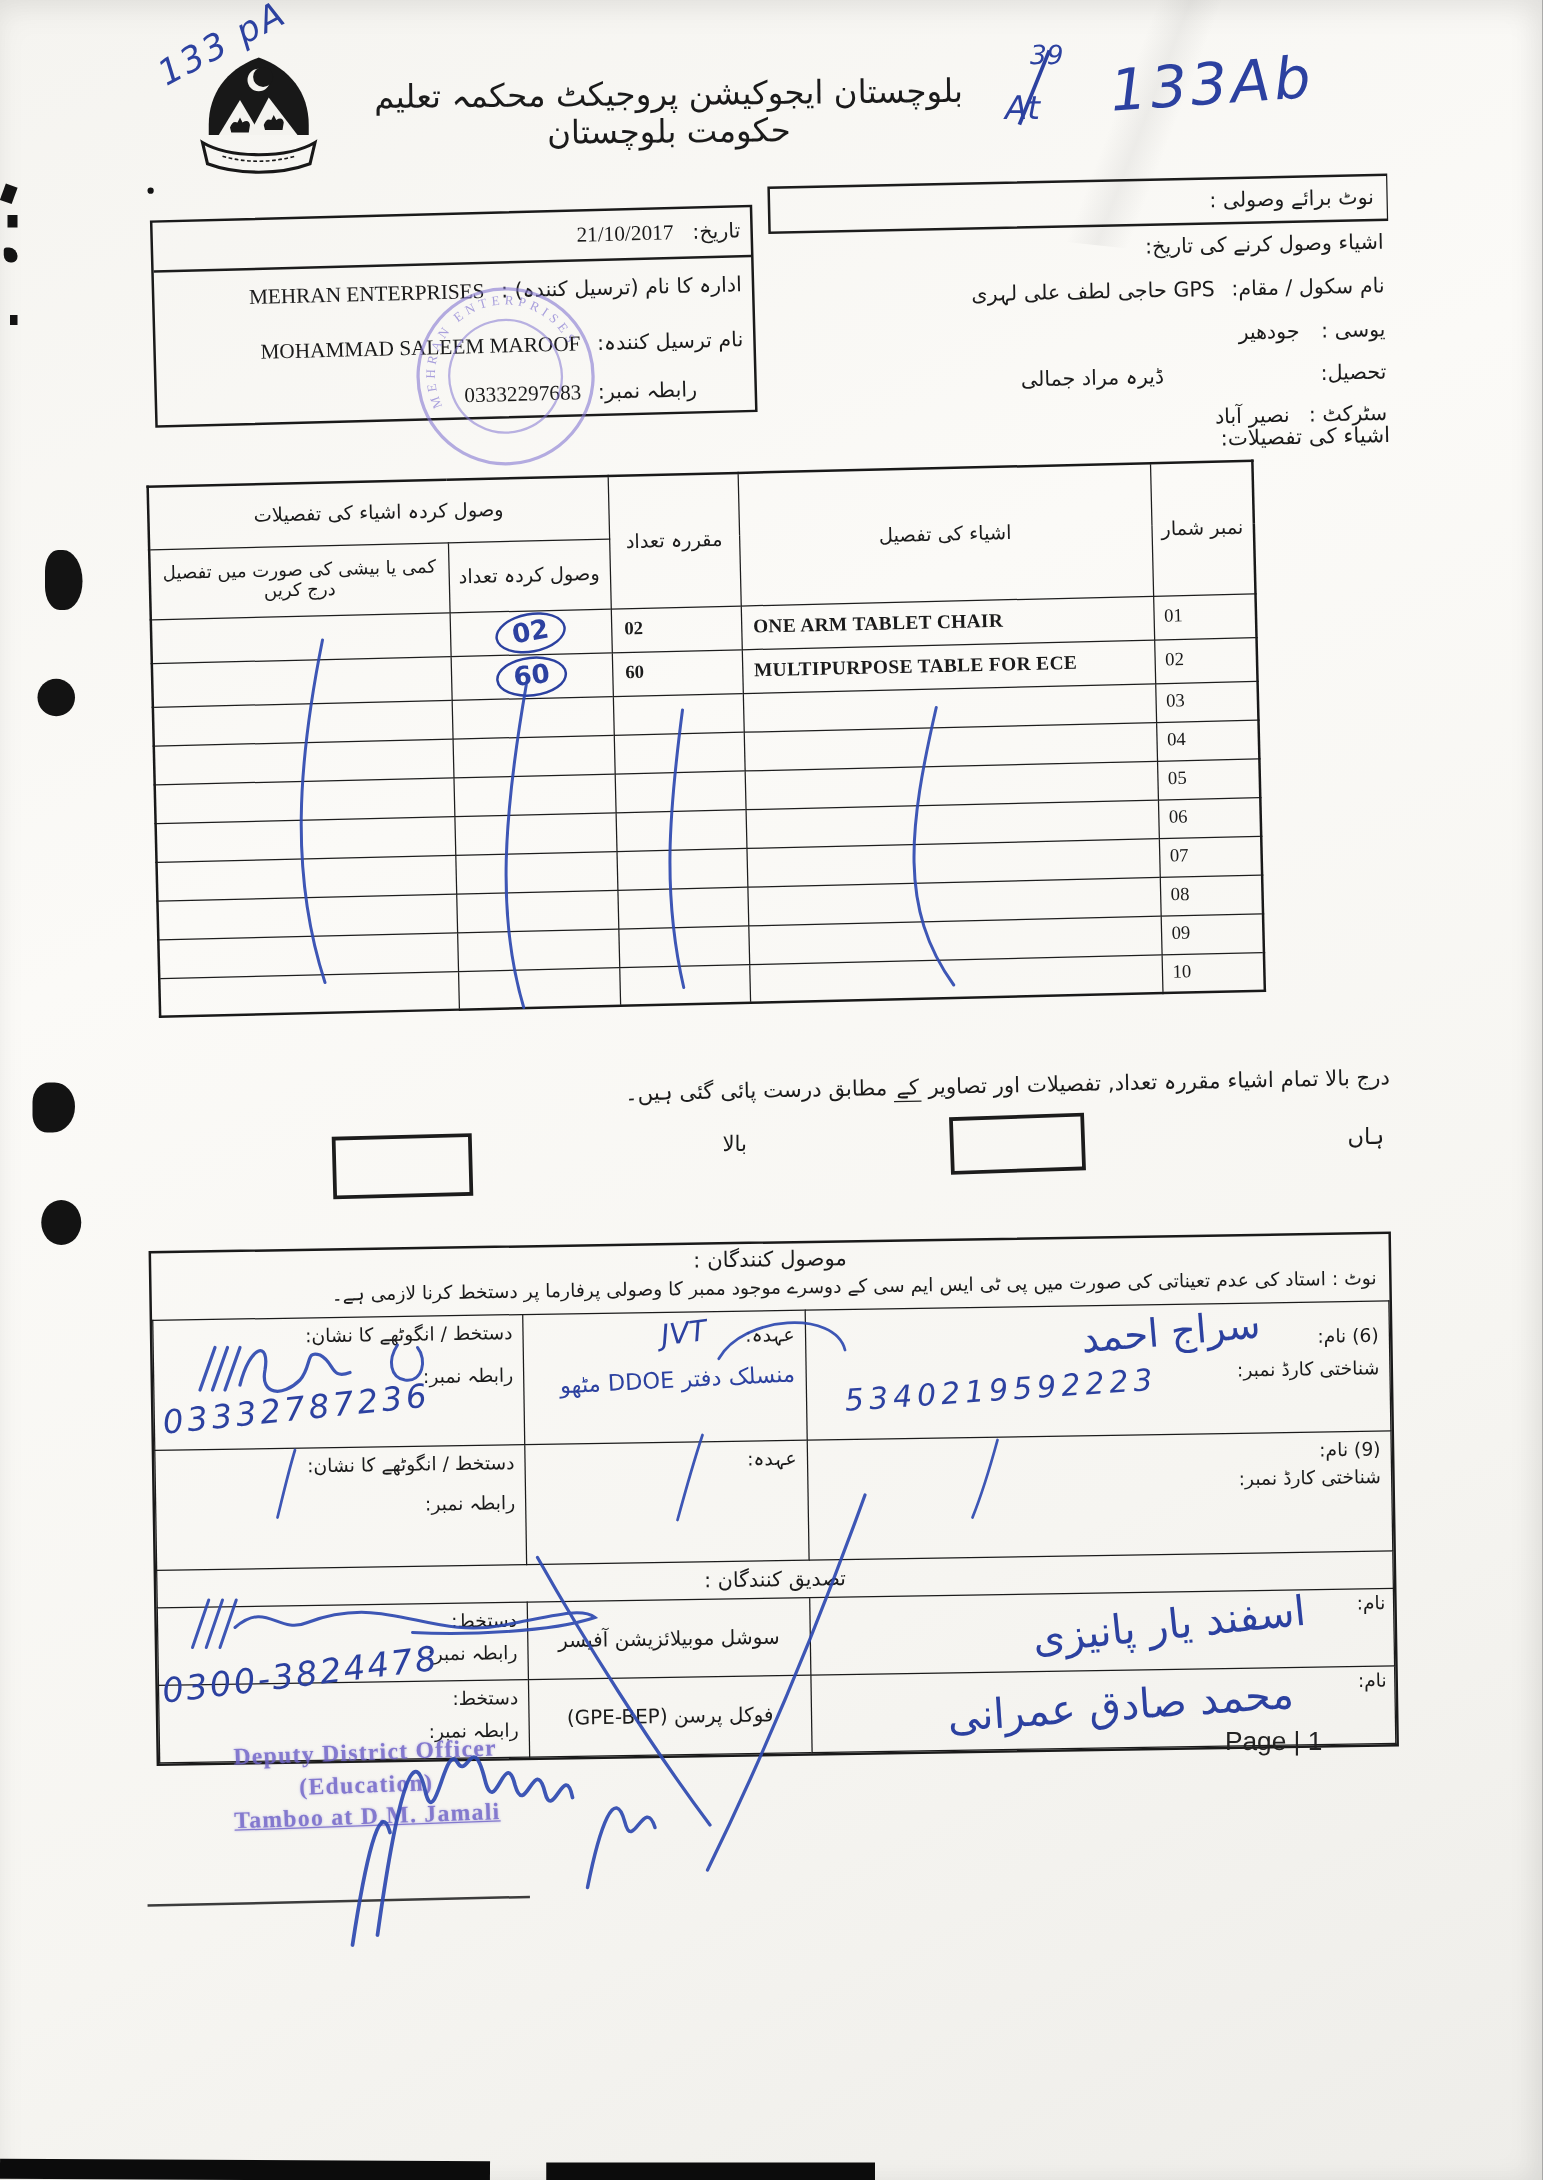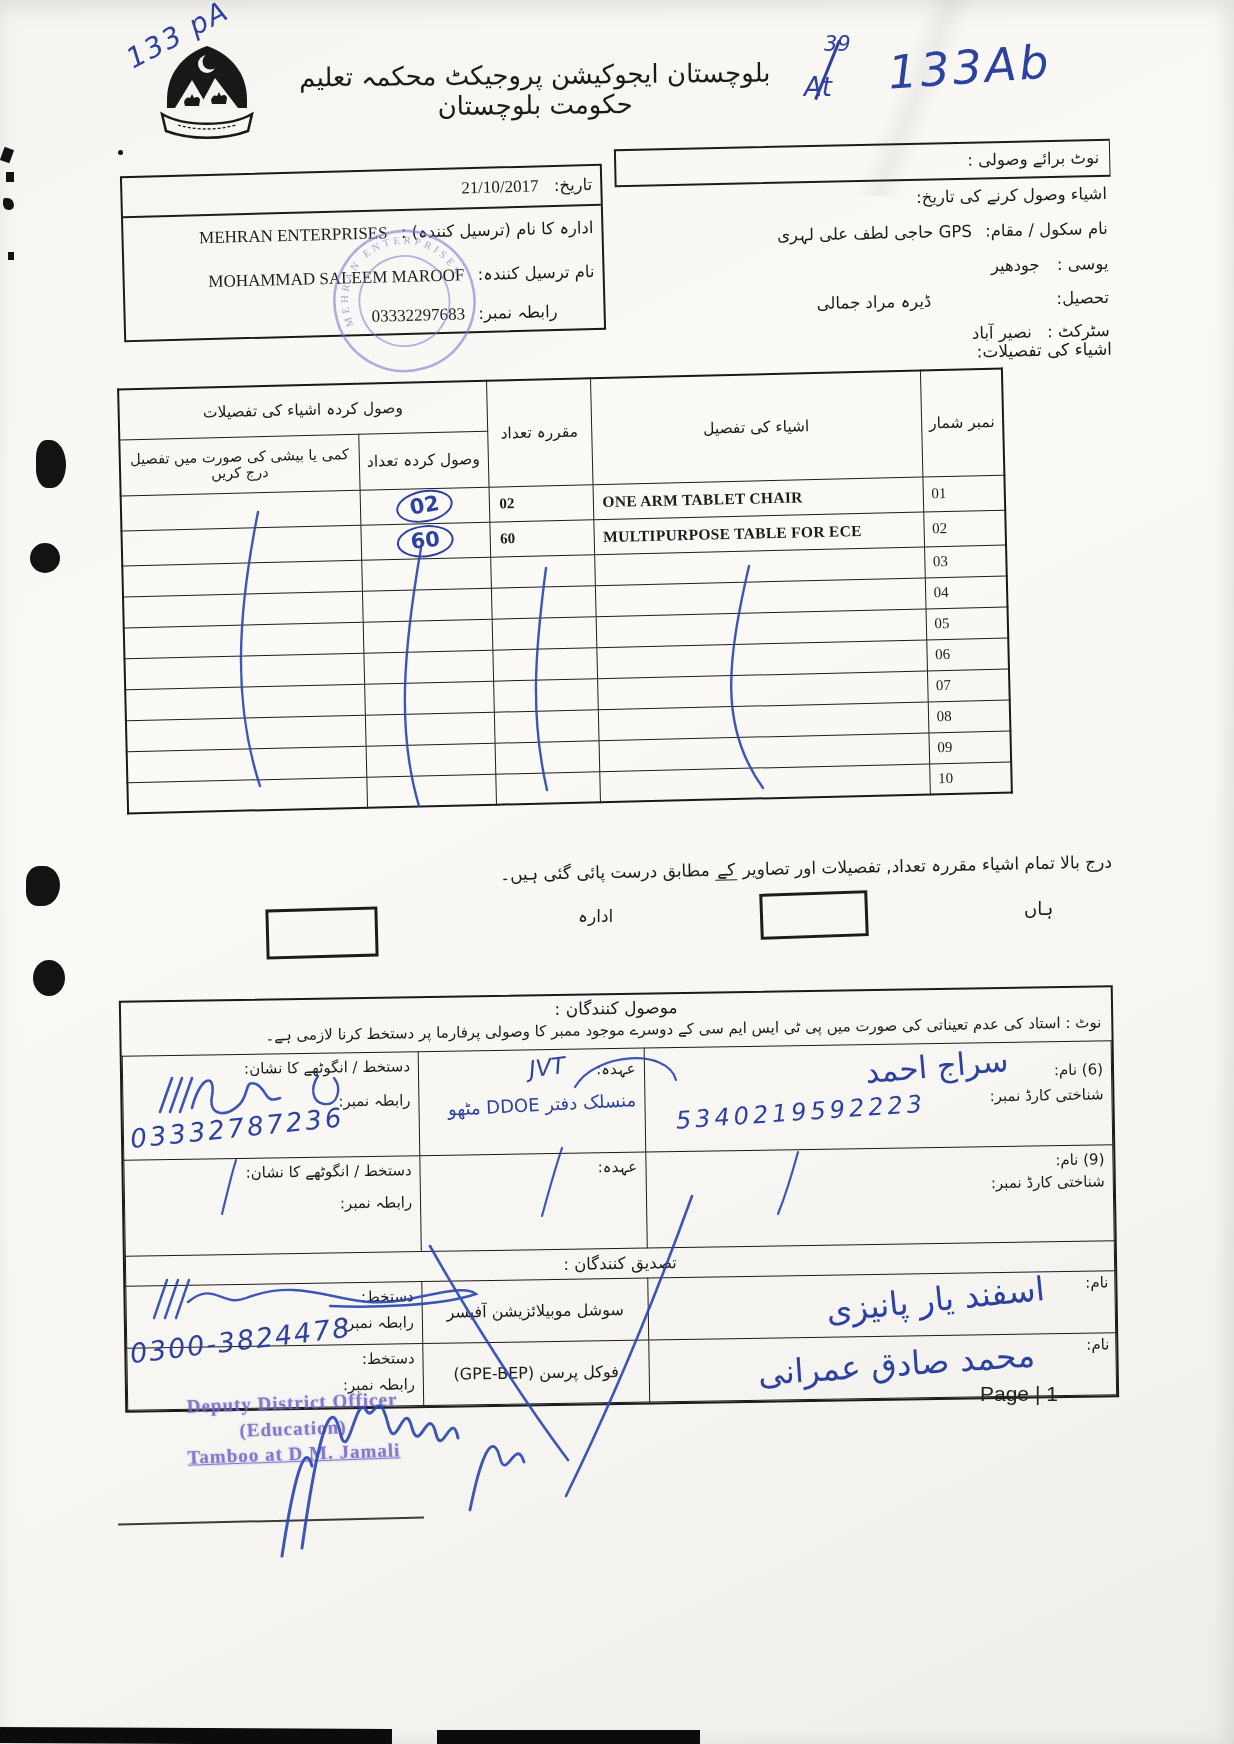--- a/index.html
+++ b/index.html
@@ -218,23 +218,23 @@
       </tbody>
     </table>
   </div>
 
   <div class="abs urdu" style="left:300px;top:860px;width:812px;text-align:right;font-size:17px;transform:rotate(-1.2deg);">
     <span>درج بالا تمام اشیاء مقررہ تعداد, تفصیلات اور تصاویر</span>
     <span style="border-bottom:1.6px solid #222;padding:0 2px;">کے</span>
     <span>مطابق درست پائی گئی ہیں۔</span>
   </div>
 
-  <div class="abs urdu" style="left:1024px;top:898px;font-size:18px;">ہاں</div>
+  <div class="abs urdu" style="left:1078px;top:898px;font-size:18px;">ہاں</div>
   <div class="abs chkbox" style="left:760px;top:892px;width:102px;height:40px;transform:rotate(-2deg);"></div>
-  <div class="abs urdu" style="left:578px;top:906px;font-size:17px;">ادارہ</div>
+  <div class="abs urdu" style="left:578px;top:906px;font-size:17px;">بالا</div>
   <div class="abs chkbox" style="left:266px;top:908px;width:106px;height:44px;transform:rotate(-1.5deg);"></div>
 
   <div class="abs rbox urdu" style="left:122px;top:993px;width:990px;transform:rotate(-.9deg);">
     <div class="rc-title">موصول کنندگان :</div>
     <div class="rc-note">نوٹ :  استاد کی عدم تعیناتی کی صورت میں پی ٹی ایس ایم سی کے دوسرے موجود ممبر کا وصولی پرفارما پر دستخط کرنا لازمی ہے۔</div>
     <table class="rtable" dir="rtl" style="width:100%;table-layout:fixed;">
       <colgroup>
           <col style="width:464px">
           <col style="width:224px">
           <col style="width:294px">

